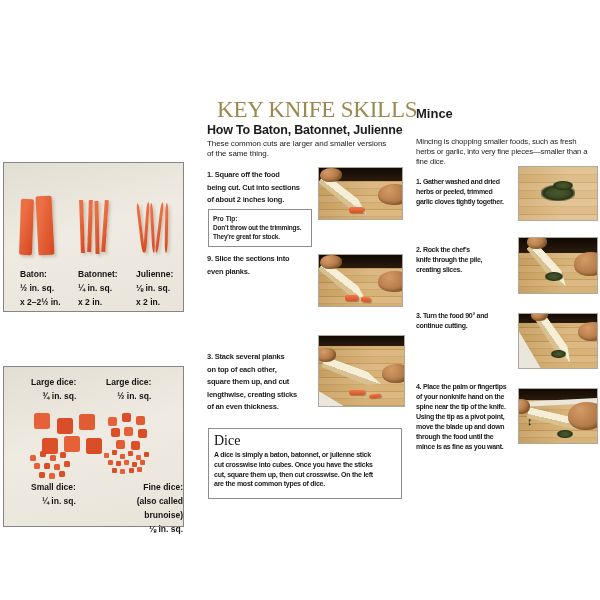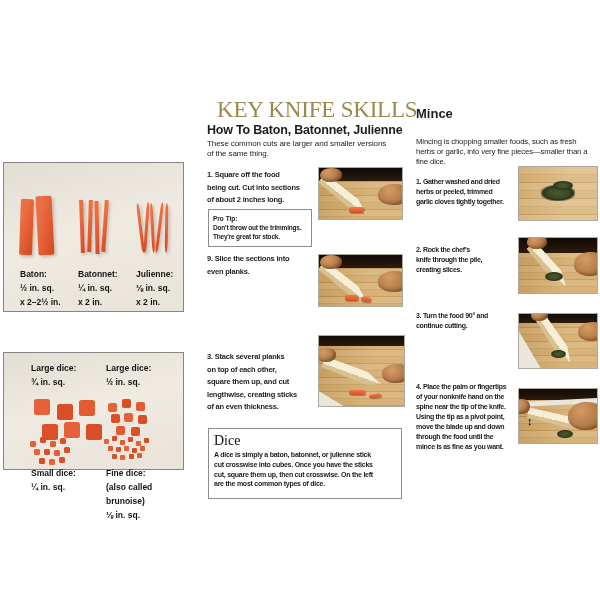--- a/index.html
+++ b/index.html
@@ -35,21 +35,21 @@
   .tip-label{font-size:6.5px;font-weight:700;line-height:9px;}
   .tip-text{font-size:6.5px;font-weight:700;line-height:9px;white-space:pre-line;letter-spacing:-.2px;}
   .dice-box{position:absolute;left:208px;top:428px;width:194px;height:71px;border:1.5px solid #8c8c8c;background:#fff;padding:4px 5px;}
   .dice-title{font-family:"Liberation Serif","DejaVu Serif",serif;font-size:14px;line-height:16px;color:#111;}
   .dice-text{font-size:7px;font-weight:700;line-height:9.8px;white-space:pre-line;letter-spacing:-.25px;margin-top:1px;}
 
   
   .photo-box{position:absolute;left:3px;width:181px;border:1.5px solid var(--border_grey);
     background:linear-gradient(165deg,#e3ded3,var(--box_bg) 45%,#e9e4da);}
   #sticks-box{top:162px;height:150px;}
-  #dice-photo-box{top:352px;height:118px;}
+  #dice-photo-box{top:366px;height:161px;text-align:right;}
   .stick{position:absolute;background:linear-gradient(105deg,var(--carrot_light) 25%,var(--carrot_dark) 90%);
     box-shadow:2px 2px 3px rgba(90,70,50,.25);}
   .stick-label,.dice-label{position:absolute;font-size:8.5px;font-weight:700;line-height:14px;white-space:pre-line;color:#141414;}
   .stick-label{top:104px;}
   .cubes{position:absolute;border-radius:2.5px;}
 
   
   .photo{position:absolute;overflow:hidden;border:1px solid #b0a89c;
     background:
       linear-gradient(100deg,rgba(60,30,0,.10),rgba(255,255,255,.10) 60%),

